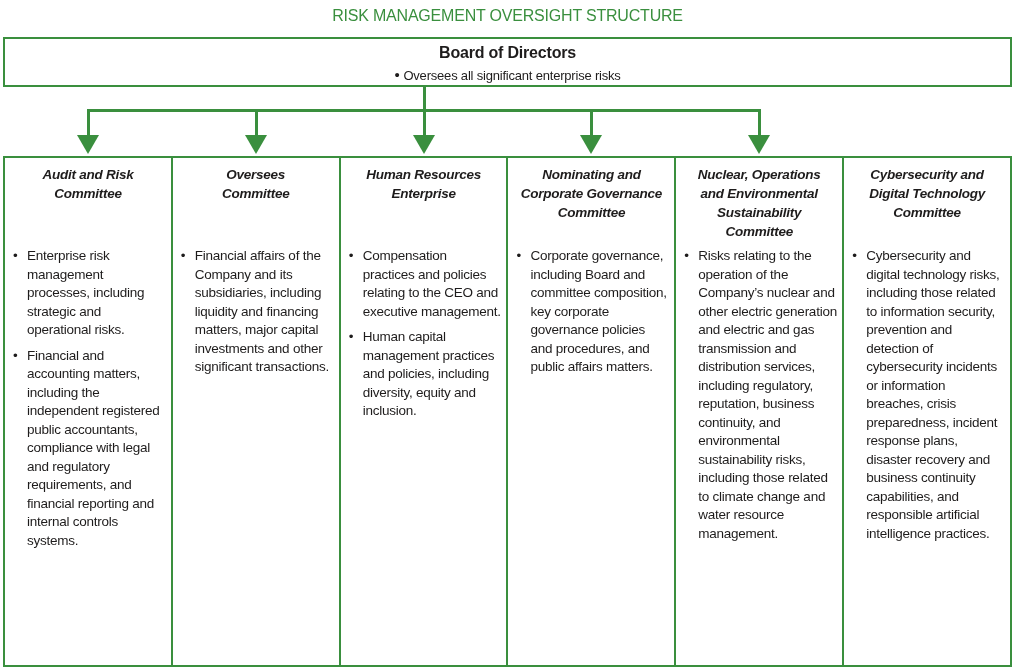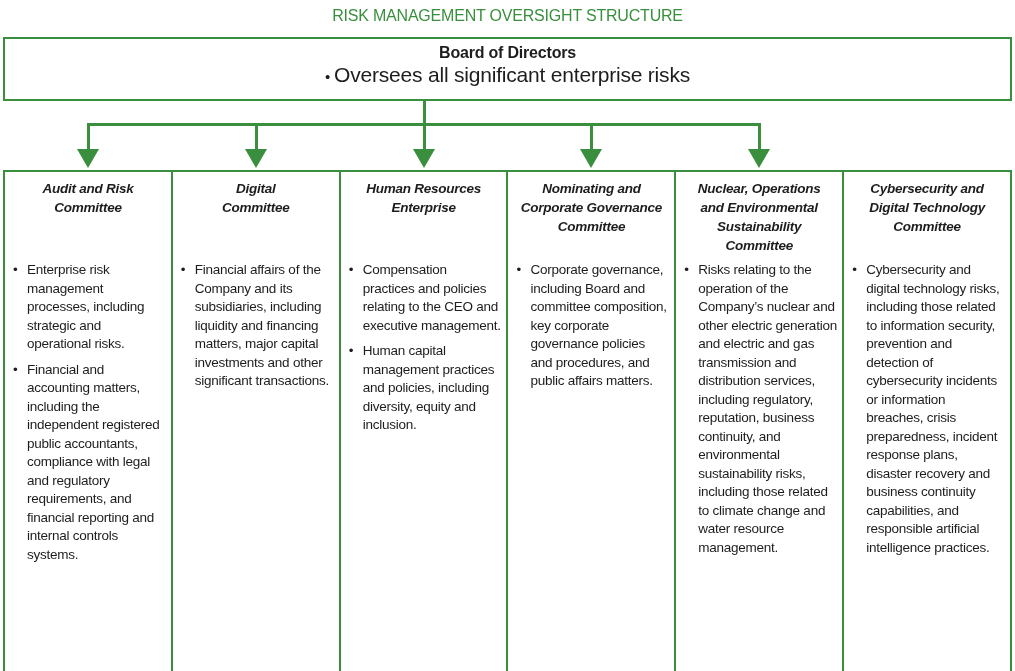--- a/index.html
+++ b/index.html
@@ -16,33 +16,33 @@
     text-align:center;
     font-size:16px;
     line-height:24px;
     font-weight:normal;
     letter-spacing:-0.2px;
     color:var(--green);
   }
 
   .board-box{
     margin:9px 3px 0 3px;
-    height:64px;
+    height:50px;
     border:2px solid var(--green);
     text-align:center;
     padding-top:3px;
   }
   .board-title{
     font-size:16px;
     line-height:22px;
     font-weight:bold;
     letter-spacing:-0.2px;
   }
   .board-bullet{
-    font-size:21px;
+    font-size:13px;
     line-height:22px;
     letter-spacing:-0.2px;
   }
   .board-bullet::before{
     content:"\2022\00a0";
     font-size:15px;
   }
 
   .connector{
     position:relative;
@@ -154,21 +154,21 @@
     <div class="committee">
       <div class="committee-name">Audit and Risk
 Committee</div>
       <ul class="bullets">
         <li>Enterprise risk management processes, including strategic and operational risks.</li>
         <li>Financial and accounting matters, including the independent registered public accountants, compliance with legal and regulatory requirements, and financial reporting and internal controls systems.</li>
       </ul>
     </div>
 
     <div class="committee">
-      <div class="committee-name">Digital
+      <div class="committee-name">Oversees
 Committee</div>
       <ul class="bullets">
         <li>Financial affairs of the Company and its subsidiaries, including liquidity and financing matters, major capital investments and other significant transactions.</li>
       </ul>
     </div>
 
     <div class="committee">
       <div class="committee-name">Human Resources
 Enterprise</div>
       <ul class="bullets">

